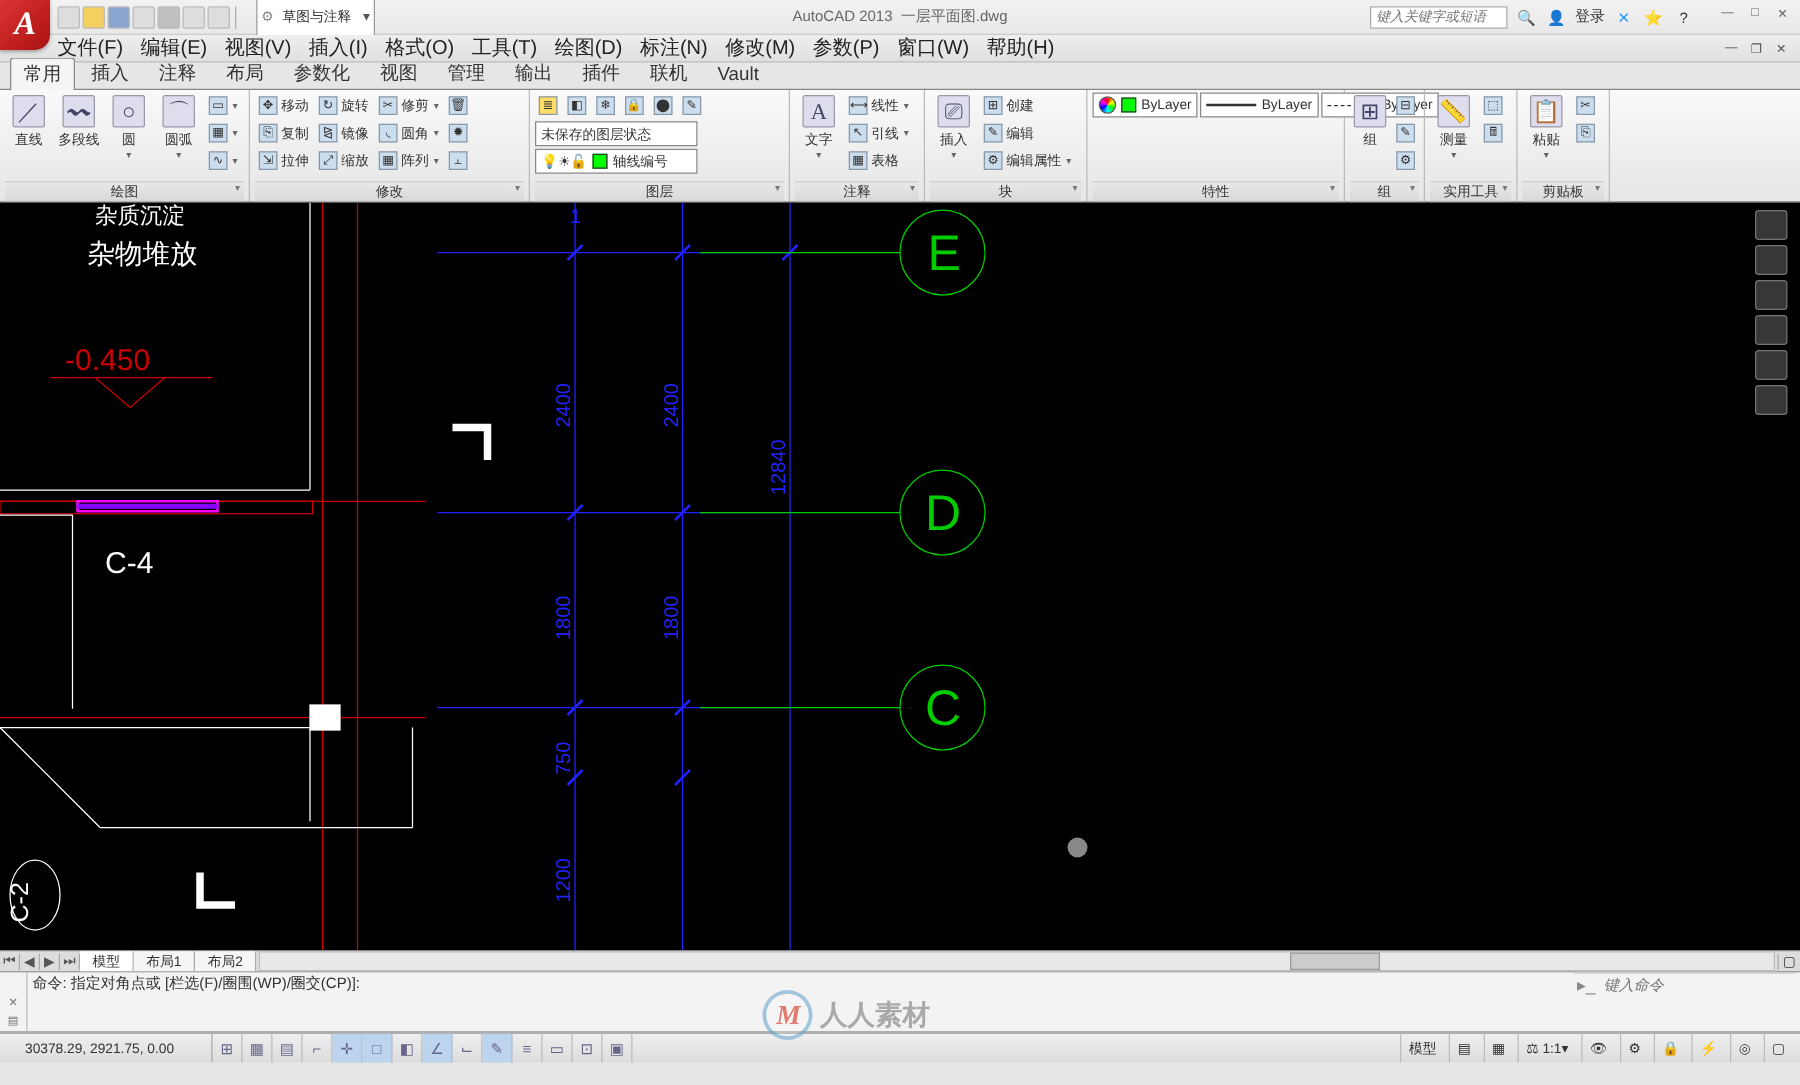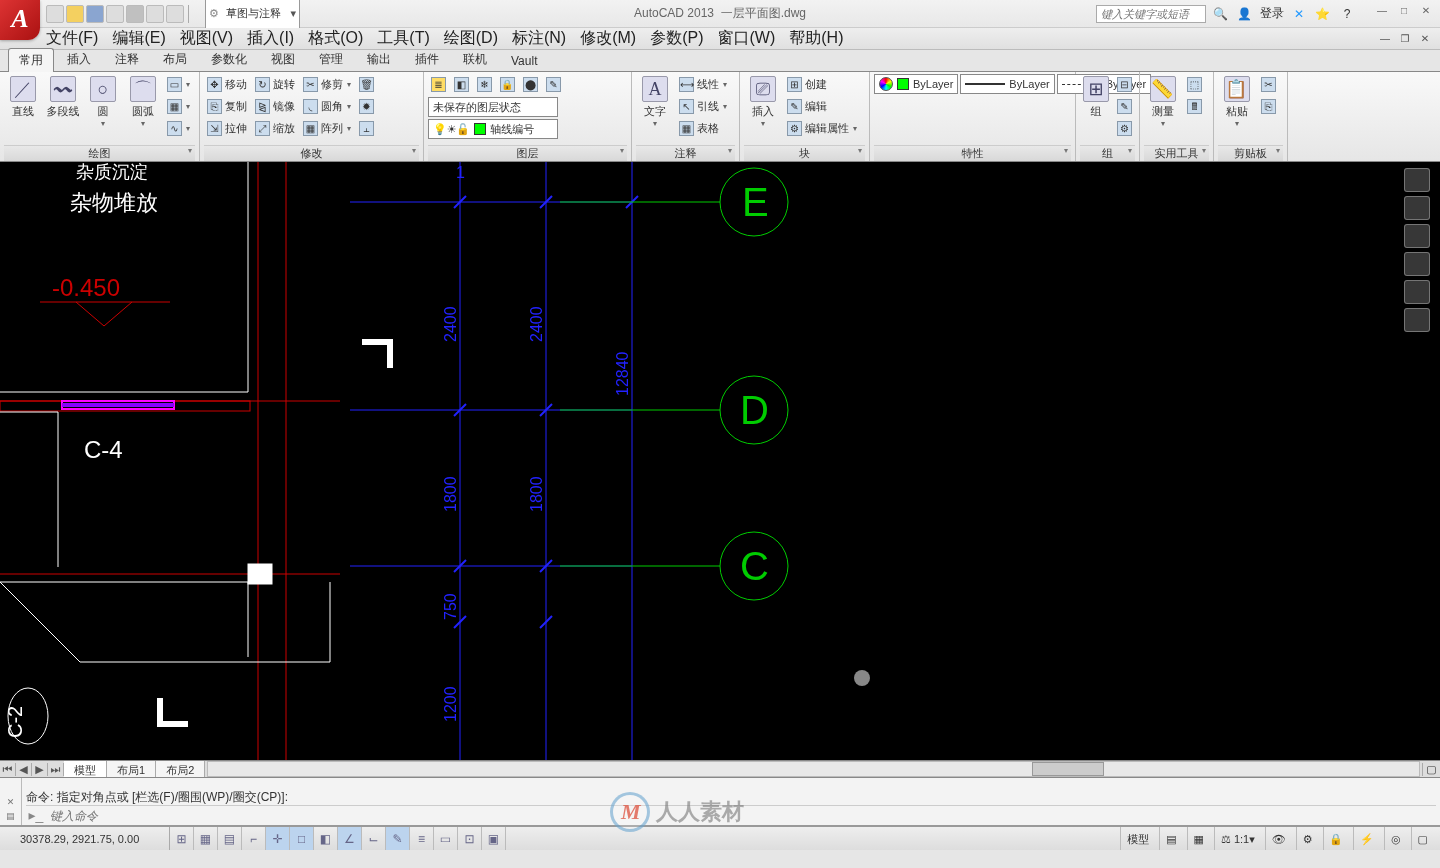--- a/index.html
+++ b/index.html
@@ -23,21 +23,21 @@
 .win-ctrl span{width:20px;text-align:center;cursor:pointer;color:#666;font-size:10px}
 
 
 .menubar{height:22px;background:linear-gradient(#eee,#e0e0e0);display:flex;align-items:center;padding-left:46px;gap:14px;border-bottom:1px solid #bbb;position:relative}
 .menubar span{font-size:16px;color:#222;cursor:pointer}
 .doc-ctrl{margin-left:auto;margin-right:6px;display:flex;gap:2px}
 .doc-ctrl span{width:18px;text-align:center;font-size:10px;color:#555;cursor:pointer}
 
 
 .ribtabs{height:22px;background:#e6e6e6;display:flex;align-items:flex-end;padding-left:8px;gap:2px;border-bottom:1px solid #888}
-.ribtab{padding:3px 10px;font-size:12px;cursor:pointer;border:1px solid transparent;border-bottom:none}
+.ribtab{padding:3px 10px;font-size:15px;cursor:pointer;border:1px solid transparent;border-bottom:none}
 .ribtab.active{background:#f5f5f5;border-color:#888;border-radius:3px 3px 0 0;position:relative;top:1px}
 
 
 .ribbon{height:90px;background:linear-gradient(#f9f9f9,#e6e6e6);display:flex;border-bottom:1px solid #888}
 .panel{border-right:1px solid #bbb;padding:2px 4px 0;display:flex;flex-direction:column;flex-shrink:0}
 .panel-body{flex:1;display:flex;align-items:flex-start;gap:2px}
 .panel-title{height:16px;background:linear-gradient(#e8e8e8,#d8d8d8);text-align:center;font-size:11px;border-top:1px solid #ccc;position:relative}
 .panel-title::after{content:"▾";position:absolute;right:3px;font-size:8px;color:#777}
 .bigbtn{display:flex;flex-direction:column;align-items:center;width:38px;cursor:pointer;padding:2px}
 .bigbtn .ico{width:26px;height:26px;background:#dde;border:1px solid #99a;border-radius:2px;margin-bottom:2px;font-size:18px;text-align:center;line-height:24px;color:#446}
@@ -63,25 +63,25 @@
 .nav-arrows span{width:16px;text-align:center;border-right:1px solid #aaa;cursor:pointer;color:#555}
 .lytab{padding:0 10px;background:#f5f5f5;border-right:1px solid #aaa;cursor:pointer;height:100%;line-height:18px}
 .lytab.active{background:#fff}
 .hscroll{flex:1;height:16px;background:#e8e8e8;margin:0 2px;position:relative;border:1px solid #bbb}
 .hscroll .thumb{position:absolute;left:68%;width:6%;height:100%;background:#ccc;border:1px solid #999}
 
 
 .cmd-area{height:48px;background:#f3f3f3;display:flex;border-bottom:1px solid #999}
 .cmd-side{width:22px;display:flex;flex-direction:column;justify-content:flex-end;border-right:1px solid #bbb}
 .cmd-side span{height:14px;text-align:center;font-size:9px;cursor:pointer;color:#777}
-.cmd-body{flex:1;display:flex;flex-direction:column;justify-content:flex-end;font-family:SimSun,monospace;font-size:12px;padding:0 4px}
+.cmd-body{flex:1;display:flex;flex-direction:row;justify-content:space-between;font-family:SimSun,monospace;font-size:12px;padding:0 4px}
 .cmd-hist{color:#333;height:16px;line-height:16px}
 .cmd-input-row{display:flex;align-items:center;height:20px;border-top:1px solid #ccc}
 .cmd-handle{width:20px;height:18px;margin-right:4px;font-size:14px;text-align:center;color:#888}
-.cmd-input{flex:1;border:none;background:transparent;font-style:italic;color:#000000;font-family:Liberation Sans, sans-serif;font-size:12px;outline:none}
+.cmd-input{flex:1;border:none;background:transparent;font-style:italic;color:#000000;font-family:Liberation Mono, monospace;font-size:12px;outline:none}
 
 
 .status{height:24px;background:linear-gradient(#eee,#ddd);display:flex;align-items:center;border-top:1px solid #999;font-size:11px}
 .coords{width:170px;padding-left:20px;color:#333;border-right:1px solid #aaa;height:100%;line-height:24px}
 .st-btns{display:flex;height:100%}
 .st-btn{width:24px;border-right:1px solid #bbb;display:flex;align-items:center;justify-content:center;cursor:pointer;color:#668;font-size:12px}
 .st-btn.on{background:#bcd4ee}
 .st-spacer{flex:1}
 .st-right{display:flex;align-items:center;gap:4px;padding-right:6px;height:100%}
 .st-right .tb{padding:0 6px;border-left:1px solid #bbb;height:100%;line-height:24px;cursor:pointer}

